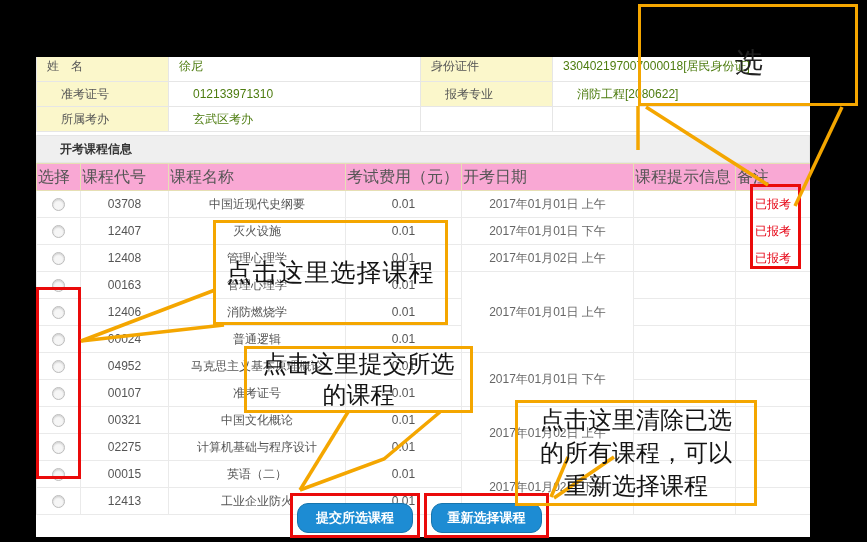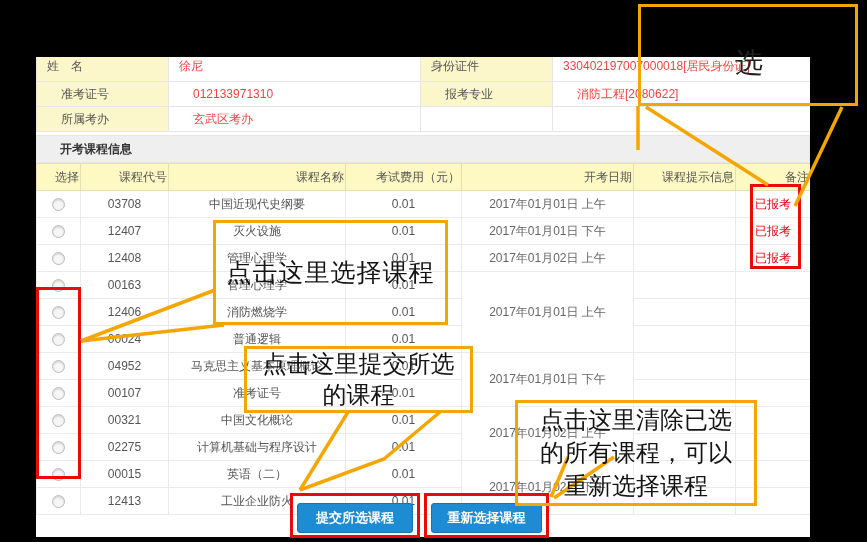--- a/index.html
+++ b/index.html
@@ -11,53 +11,53 @@
   
   .content{
     position:absolute;left:36px;top:57px;width:774px;height:480px;
     background:#fff;overflow:hidden;z-index:1;
   }
   .content-inner{margin-top:-7px;}
   
   table{border-collapse:collapse;table-layout:fixed;}
   .info-table{width:774px;}
   .info-table td{
-    border:1px solid #e6e6e6;font-size:12px;color:#ef4444;
+    border:1px solid #e6e6e6;font-size:12px;color:#4d7c0f;
     padding:0 0 0 10px;overflow:hidden;white-space:nowrap;
   }
   .info-table .lbl{background:#fbf7cb;color:#555;}
   .info-table .r1 td{height:30px;}
   .info-table .r2 td,.info-table .r3 td{height:24px;padding-left:24px;}
   .info-table .nobg{background:#fff;}
   
   .section-bar{
     margin-top:3px;height:26px;background:#efefef;border:1px solid #e6e6e6;
     font-size:12px;font-weight:bold;color:#333;line-height:26px;padding-left:23px;
   }
   
   .course-table{width:774px;}
   .course-table th{
-    background:#fef9c3;height:24px;font-size:12px;color:#555;
-    font-weight:normal;border:1px solid #e6dfb4;text-align:right;
+    background:#f9a8d4;height:24px;font-size:16px;color:#555;
+    font-weight:normal;border:1px solid #e6dfb4;text-align:left;
   }
   .course-table td{
     height:24px;font-size:12px;color:#555;text-align:center;
     border:1px solid #eaeaea;overflow:hidden;white-space:nowrap;
   }
   .course-table td.date{color:#666;}
   .course-table td.remark{color:#e60012;}
   .radio{
     display:inline-block;width:11px;height:11px;border-radius:50%;
     border:1px solid #bcbcbc;background:#f6f6f6;
     box-shadow:inset 0 1px 2px rgba(0,0,0,.18);vertical-align:middle;
   }
   
   .btn{
     position:absolute;top:503px;height:30px;z-index:3;
-    background:#1d8cd3;border:1px solid #1675ad;border-radius:3px;
+    background:#1d8cd3;border:1px solid #1675ad;border-radius:11px;
     color:#fff;font-size:13px;font-weight:bold;text-align:center;line-height:28px;
     box-sizing:border-box;cursor:pointer;
   }
   .btn-submit{left:297px;width:116px;}
   .btn-reset{left:431px;width:111px;}
   
   .redbox{position:absolute;border:3px solid #ea0a0a;background:transparent;z-index:5;box-sizing:border-box;}
   .redbox-remark{left:750px;top:184px;width:51px;height:85px;}
   .redbox-radios{left:36px;top:287px;width:45px;height:192px;}
   .redbox-submit{left:290px;top:493px;width:130px;height:45px;}

